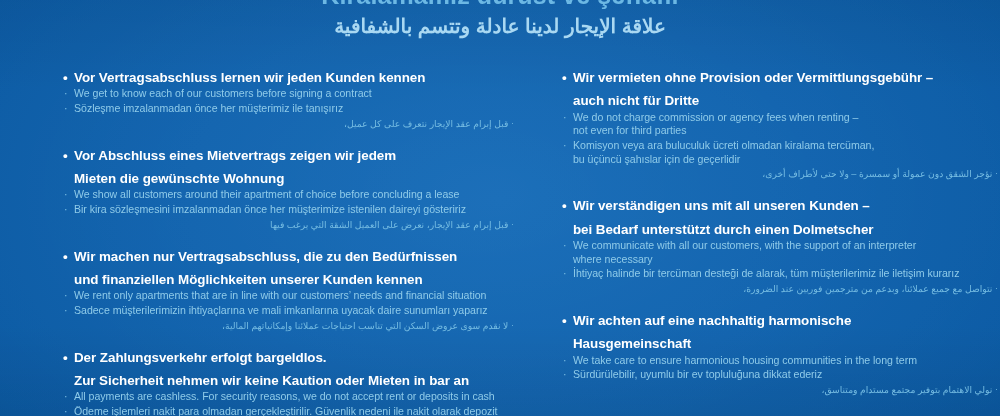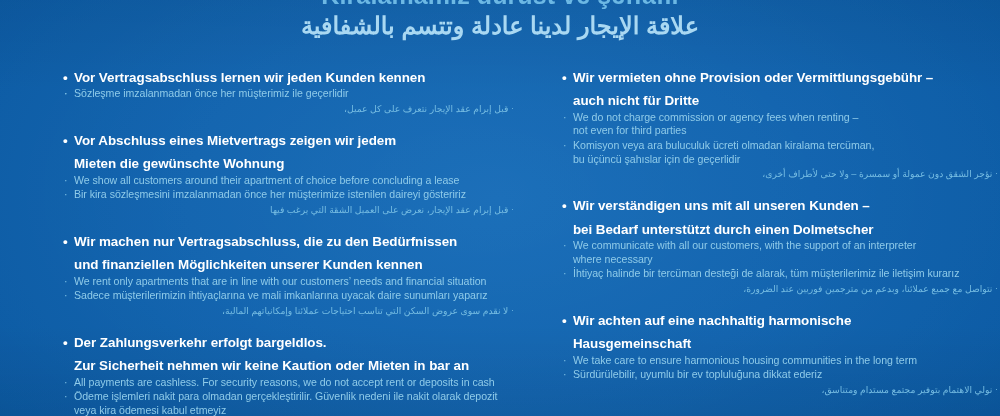--- a/index.html
+++ b/index.html
@@ -45,21 +45,21 @@
   .title-tr {
     font-size: 25px;
     font-weight: bold;
     color: #6cb8e4;
     letter-spacing: 0.1px;
     line-height: 28px;
     white-space: nowrap;
   }
   .title-ar {
     margin-top: 2px;
-    font-size: 24px;
+    font-size: 20px;
     font-weight: bold;
     color: #a9d8f2;
     line-height: 30px;
     direction: rtl;
     white-space: nowrap;
   }
 
   
   .cols {
     position: absolute;
@@ -150,24 +150,25 @@
 
     <div class="col col-left">
 
       <div class="block gap-lg">
         <div class="headline">
           <span class="bullet">•</span>
           <span>Vor Vertragsabschluss lernen wir jeden Kunden kennen</span>
         </div>
         <div class="sub">
           <span class="bullet">·</span>
-        </div>
-        <div class="sub">
-          <span class="bullet">·</span>
-          <span>Sözleşme imzalanmadan önce her müşterimiz ile geçerlidir</span>
+          <span>We get to know each of our customers before signing a contract</span>
+        </div>
+        <div class="sub">
+          <span class="bullet">·</span>
+          <span>Sözleşme imzalanmadan önce her müşterimiz ile tanışırız</span>
         </div>
         <div class="ar">
           <span class="bullet">·</span><span>قبل إبرام عقد الإيجار نتعرف على كل عميل،</span>
         </div>
       </div>
 
       <div class="block gap-lg">
         <div class="headline">
           <span class="bullet">•</span>
           <span>Vor Abschluss eines Mietvertrags zeigen wir jedem</span>

